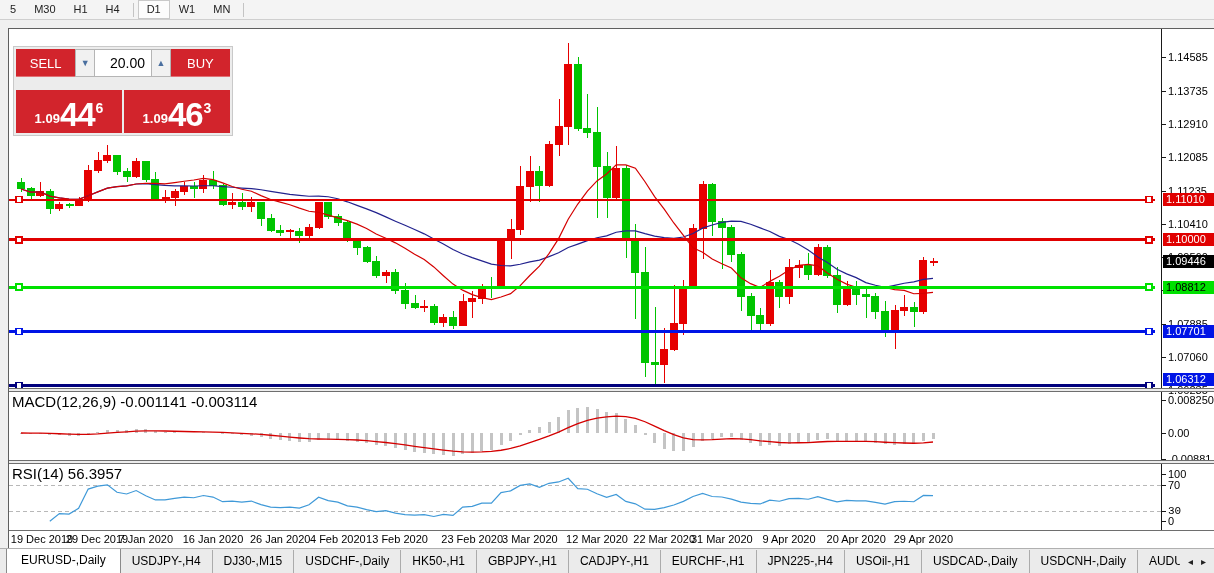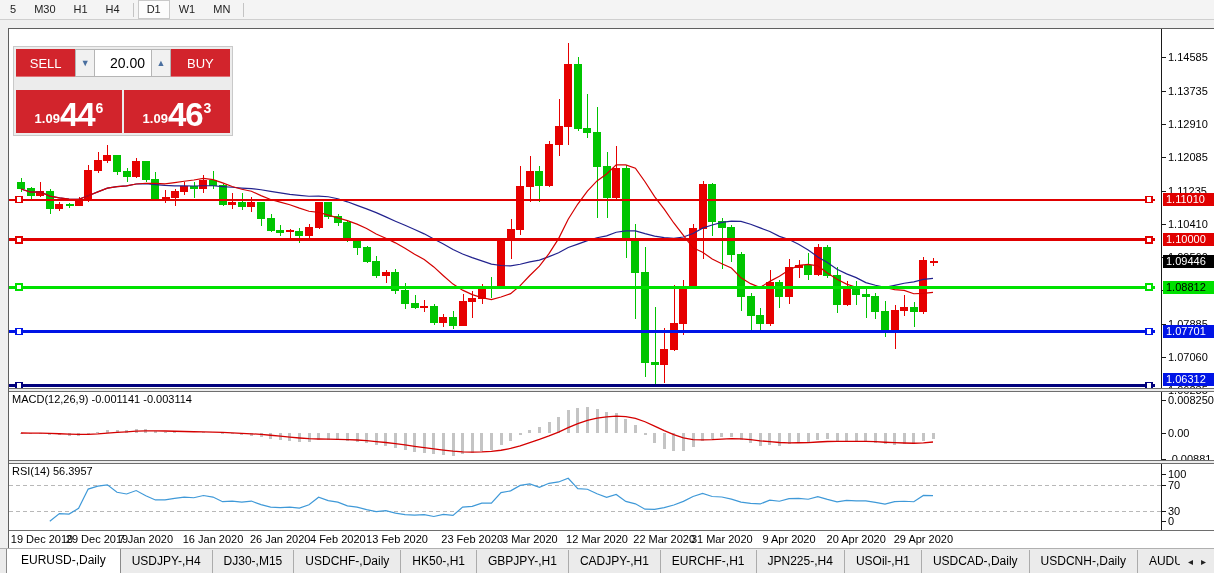--- a/index.html
+++ b/index.html
@@ -9,21 +9,21 @@
   .tf-bar{position:absolute;left:0;top:0;width:1214px;height:20px;background:#f4f4f4;
     border-bottom:1px solid #cfcfcf;display:flex;align-items:center;padding-left:1px;box-sizing:border-box;}
   .tfbtn{font-size:11px;color:#222;padding:1px 8px;height:15px;line-height:15px;border:1px solid transparent;cursor:default;}
   .tfbtn.active{background:#fcfcfc;border:1px solid #c9c9c9;}
   .tf-sep{width:1px;height:14px;background:#c4c4c4;margin:0 4px;}
   
   .chart-window{position:absolute;left:8px;top:28px;width:1205px;height:519px;background:#fff;
     border-top:1px solid #5f5f5f;border-left:1px solid #5f5f5f;box-sizing:content-box;}
   .pane{position:absolute;left:0;background:#fff;}
   .pane svg{display:block;}
-  .pane-label{position:absolute;left:3px;top:1px;font-size:11px;color:#000;white-space:nowrap;}
+  .pane-label{position:absolute;left:3px;top:1px;font-size:15px;color:#000;white-space:nowrap;}
   .pane.main{top:0;height:359px;width:1152px;}
   .sep{position:absolute;left:0;width:1205px;height:2px;background:#ececec;
     border-top:1px solid #6e6e6e;border-bottom:1px solid #6e6e6e;z-index:6;}
   .sep.s1{top:359px;}
   .sep.s2{top:431px;}
   .pane.macd{top:363px;height:68px;width:1152px;}
   .pane.rsi{top:435px;height:66px;width:1152px;}
   .bottom-line{position:absolute;left:0;top:501px;width:1205px;height:0;border-top:1px solid #6e6e6e;z-index:6;}
   
   .y-axis{position:absolute;left:1152px;top:0;width:53px;height:501px;background:#fff;border-left:1px solid #1a1a1a;z-index:5;}
@@ -472,21 +472,21 @@
         <div class="ytag" style="top: 204.442px; background: rgb(224, 0, 0); color: rgb(255, 255, 255);">1.10000</div>
         <div class="ytag" style="top: 226.492px; background: rgb(0, 0, 0); color: rgb(255, 255, 255);">1.09446</div>
         <div class="ytag" style="top: 251.725px; background: rgb(0, 225, 0); color: rgb(0, 0, 0);">1.08812</div>
         <div class="ytag" style="top: 295.944px; background: rgb(0, 20, 230); color: rgb(255, 255, 255);">1.07701</div>
         <div class="ytag" style="top: 343.5px; background: rgb(0, 20, 230); color: rgb(255, 255, 255);">1.06312</div>
         <div class="ytick" style="top: 365.004px;">0.008250</div>
         <div class="ytick" style="top: 398.02px;">0.00</div>
         <div class="ytick" style="top: 423.578px;">-0.00881</div>
         <div class="ytick" style="top: 439px;">100</div>
         <div class="ytick" style="top: 450px;">70</div>
-        <div class="ytick" style="top: 476px;">30</div>
+        <div class="ytick" style="top: 476px; font-family: Liberation Mono, monospace;">30</div>
         <div class="ytick" style="top: 486px;">0</div>
       </div>
   </div>
 
   <div class="tabbar" id="tabbar">
       <div class="tab active">EURUSD-,Daily</div>
       <div class="tab">USDJPY-,H4</div>
       <div class="tab">DJ30-,M15</div>
       <div class="tab">USDCHF-,Daily</div>
       <div class="tab">HK50-,H1</div>

